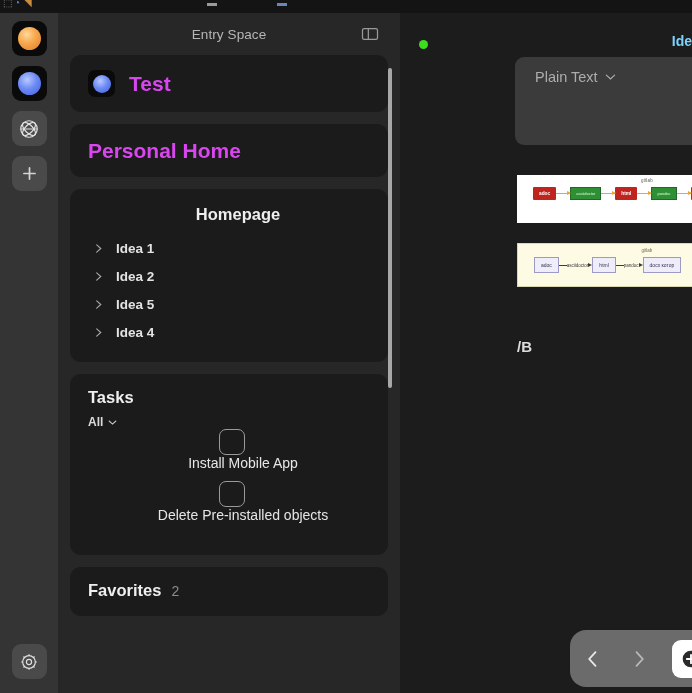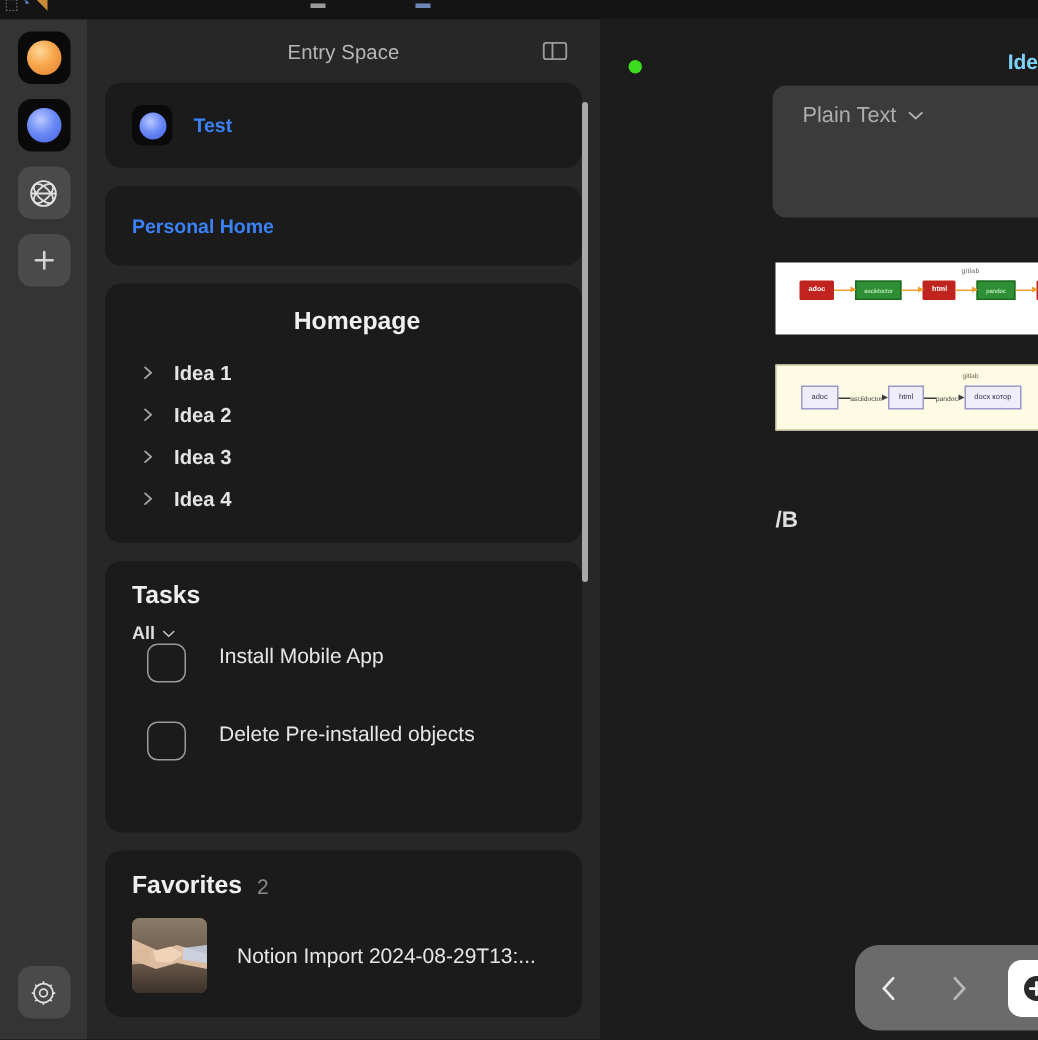--- a/index.html
+++ b/index.html
@@ -80,21 +80,21 @@
   }
   .card-test {
     height: 57px; display: flex; align-items: center; padding: 0 0 0 18px;
   }
   .test-icon {
     width: 27px; height: 27px; border-radius: 7px; background: #0a0a0a;
     display: flex; align-items: center; justify-content: center; margin-right: 14px;
   }
   .test-icon .orb { width: 18px; height: 18px; }
   .card-title-lg {
-    font-size: 13px; font-weight: bold; color: #3b82f6;
+    font-size: 21px; font-weight: bold; color: #d946ef;
   }
   .card-home {
     height: 53px; display: flex; align-items: center; padding-left: 18px;
   }
   .card-homepage { padding: 16px 0 16px 0; }
   .card-homepage .head {
     font-size: 16.5px; font-weight: bold; color: #efefef;
     padding: 0 0 10px 18px;
     text-align: center;
   }
@@ -106,21 +106,21 @@
 
   .card-tasks { padding: 14px 0 22px 0; }
   .card-tasks .head {
     font-size: 16.5px; font-weight: bold; color: #efefef; padding-left: 18px;
   }
   .filter-row {
     display: flex; align-items: center; padding-left: 18px; margin-top: 8px; cursor: pointer;
   }
   .filter-label { font-size: 12px; font-weight: bold; color: #dcdcdc; margin-right: 5px; }
   .task-row {
-    display: flex; height: 52px; padding-left: 28px;
+    display: flex; align-items: center; height: 52px; padding-left: 28px; flex-direction: column;
   }
   .checkbox {
     width: 26px; height: 26px; border: 1.6px solid #9a9a9a; border-radius: 7px;
     margin-right: 22px; flex: none; cursor: pointer;
   }
   .task-label { font-size: 14px; color: #e6e6e6; }
 
   .card-fav { padding: 14px 0 16px 0; }
   .fav-head { display: flex; align-items: center; padding-left: 18px; }
   .fav-title { font-size: 16.5px; font-weight: bold; color: #efefef; }
@@ -312,21 +312,21 @@
           </span>
           <span class="idea-label">Idea 2</span>
         </div>
 
         <div class="idea-row">
           <span class="chev">
             <svg width="9" height="11" viewBox="0 0 10 12" fill="none" stroke="#a8a8a8" stroke-width="1.3" stroke-linecap="round">
                 <polyline points="3,2 7.5,6 3,10"></polyline>
               </svg>
           </span>
-          <span class="idea-label">Idea 3</span>
+          <span class="idea-label">Idea 5</span>
         </div>
 
         <div class="idea-row">
           <span class="chev">
             <svg width="9" height="11" viewBox="0 0 10 12" fill="none" stroke="#a8a8a8" stroke-width="1.3" stroke-linecap="round">
                 <polyline points="3,2 7.5,6 3,10"></polyline>
               </svg>
           </span>
           <span class="idea-label">Idea 4</span>
         </div>
@@ -350,39 +350,20 @@
         <div class="task-row">
           <div class="checkbox"></div>
           <div class="task-label">Delete Pre-installed objects</div>
         </div>
       </div>
 
       <div class="card card-fav">
         <div class="fav-head">
           <span class="fav-title">Favorites</span>
           <span class="fav-count">2</span>
-        </div>
-        <div class="fav-row">
-          <div class="fav-thumb">
-            <svg width="50" height="50" viewBox="0 0 50 50">
-              <defs>
-                <linearGradient id="bgph" x1="0" y1="0" x2="0" y2="1">
-                  <stop offset="0%" stop-color="#8a7a68"></stop>
-                    <stop offset="55%" stop-color="#6d5c4c"></stop>
-                    <stop offset="100%" stop-color="#3b3129"></stop>
-                </linearGradient>
-              </defs>
-              <rect width="50" height="50" fill="url(#bgph)"></rect>
-              <path d="M0 14 L18 22 L30 18 L50 24 L50 34 L30 30 L16 34 L0 28 Z" fill="#e7c6a8" opacity="0.92"></path>
-              <path d="M14 22 L26 19 L34 24 L26 30 L16 29 Z" fill="#f0d4ba"></path>
-              <path d="M34 20 L50 18 L50 30 L34 28 Z" fill="#c9d3e6" opacity="0.85"></path>
-              <path d="M0 22 L12 20 L12 30 L0 31 Z" fill="#d9b99a" opacity="0.8"></path>
-            </svg>
-          </div>
-          <div class="fav-label">Notion Import 2024-08-29T13:...</div>
         </div>
       </div>
 
     </div>
 
     <div class="sb-track"></div>
   </div>
 
   <div class="main">
 

